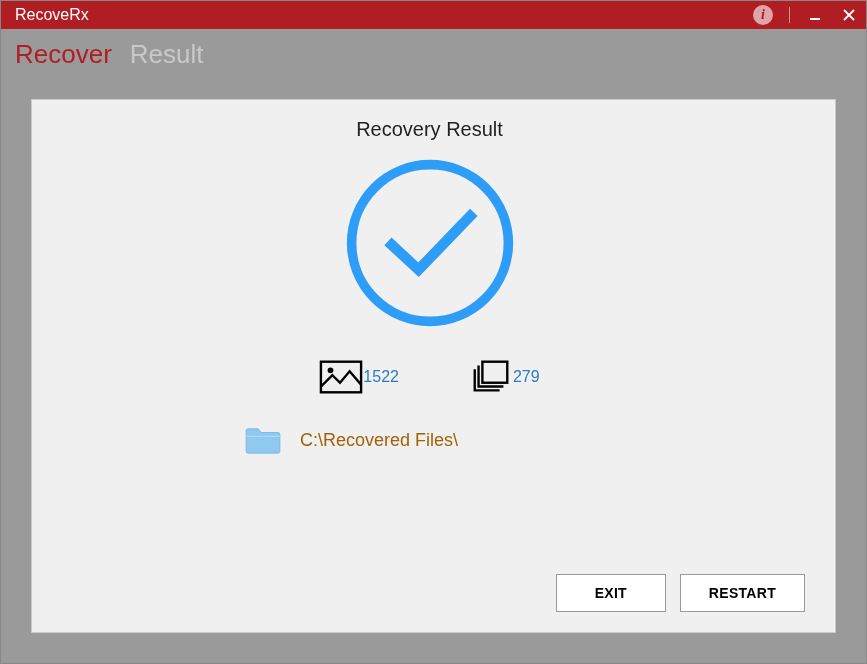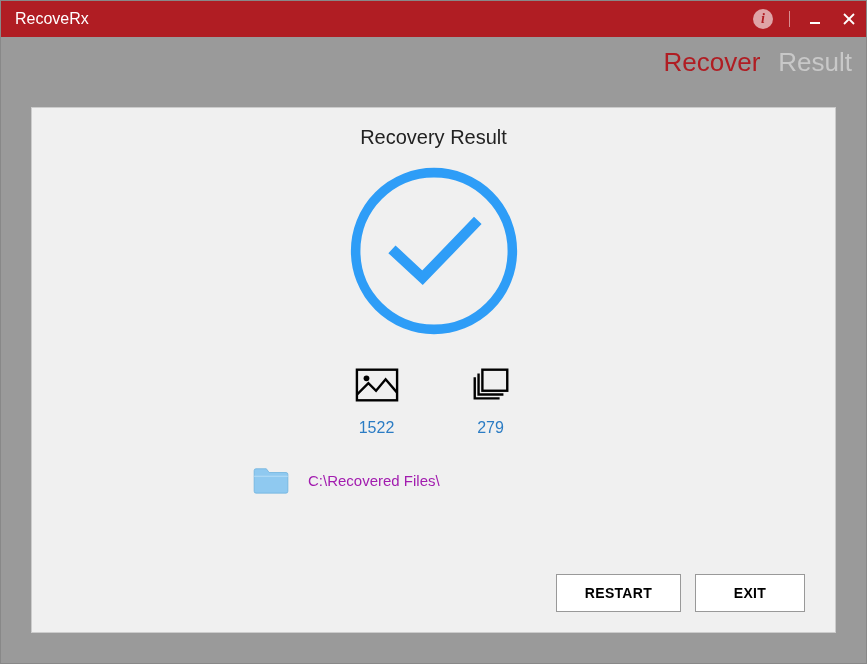--- a/index.html
+++ b/index.html
@@ -1,46 +1,46 @@
 <!DOCTYPE html>
 <html><head>
   <meta charset="utf-8">
   <style>
     * { margin: 0; padding: 0; box-sizing: border-box; }
     body { font-family: "Segoe UI", Arial, sans-serif; background: #fff; width: 867px; height: 664px; overflow: hidden; }
     
     .window { width: 867px; height: 664px; display: flex; flex-direction: column; border: 1px solid #888; }
     
-    .titlebar { background: #b01d23; height: 36px; display: flex; align-items: center; padding: 0 8px 0 14px; color: #fff; }
+    .titlebar { background: #b01d23; height: 28px; display: flex; align-items: center; padding: 0 8px 0 14px; color: #fff; }
     .titlebar .title { font-size: 16px; flex: 1; }
     .titlebar .win-controls { display: flex; align-items: center; gap: 16px; }
     .titlebar .win-btn { width: 18px; height: 18px; display: flex; align-items: center; justify-content: center; cursor: pointer; color: #fff; }
     .info-circle { width: 20px; height: 20px; border-radius: 50%; background: rgba(255,255,255,0.6); color: #b01d23; font-weight: bold; font-style: italic; font-family: Georgia, serif; display: flex; align-items: center; justify-content: center; font-size: 14px; }
     .sep { width: 1px; height: 16px; background: rgba(255,255,255,0.5); }
     
-    .tabbar { background: #9a9a9a; height: 50px; display: flex; align-items: center; padding: 16px 14px; gap: 18px; justify-content: flex-end; }
+    .tabbar { background: #9a9a9a; height: 50px; display: flex; align-items: center; padding: 16px 14px; gap: 18px; }
     .tabbar .tab { font-size: 26px; color: #c8c8c8; cursor: pointer; font-weight: 300; }
     .tabbar .tab.active { color: #b01d23; }
     
     .body-area { flex: 1; background: #9a9a9a; padding: 20px 30px 30px 30px; display: flex; }
     
-    .panel { background: #f0f0f0; flex: 1; display: flex; flex-direction: column; padding: 18px 30px 20px 30px; border: 1px solid #ccc; }
+    .panel { background: #f0f0f0; flex: 1; display: flex; flex-direction: column; padding: 18px 30px 20px 22px; border: 1px solid #ccc; }
     .panel-title { text-align: center; font-size: 20px; color: #222; font-weight: 400; margin-bottom: 16px; }
     
     .check-wrap { display: flex; justify-content: center; margin-bottom: 28px; }
     .check-circle { width: 172px; height: 172px; }
     
     .stats { display: flex; justify-content: center; gap: 70px; margin-bottom: 28px; }
-    .stat { display: flex; flex-direction: column; align-items: center; gap: 14px; }
+    .stat { display: flex; flex-direction: row; align-items: center; }
     .stat svg { width: 44px; height: 40px; }
     .stat .count { color: #2b7cc4; font-size: 16px; }
     
     .path-row { display: flex; align-items: center; gap: 18px; margin-left: 190px; margin-bottom: 24px; }
     .folder-ico { width: 38px; height: 30px; }
-    .path-text { color: #a21caf; font-size: 15px; cursor: pointer; }
+    .path-text { color: #a16207; font-size: 18px; cursor: pointer; }
     
     .buttons { display: flex; justify-content: flex-end; gap: 14px; margin-top: auto; }
     .btn { background: #fff; border: 1px solid #999; padding: 10px 28px; font-size: 14px; font-weight: bold; cursor: pointer; min-width: 110px; text-align: center; letter-spacing: 0.3px; }
   </style>
 </head>
 <body>
 
 <div class="window">
 
   <div class="titlebar">
@@ -99,19 +99,19 @@
 
       <div class="path-row">
         <svg class="folder-ico" viewBox="0 0 40 32">
           <path d="M2,6 L2,28 Q2,30 4,30 L36,30 Q38,30 38,28 L38,10 Q38,8 36,8 L18,8 L15,4 L4,4 Q2,4 2,6 Z" fill="#8fc9f0" stroke="#6bb0dd" stroke-width="0.8"></path>
           <path d="M2,12 L38,12" stroke="#b8dff7" stroke-width="1"></path>
         </svg>
         <div class="path-text">C:\Recovered Files\</div>
       </div>
 
       <div class="buttons">
+        <button class="btn">EXIT</button>
         <button class="btn">RESTART</button>
-        <button class="btn">EXIT</button>
       </div>
     </div>
   </div>
 
 </div>
 
 </body></html>

